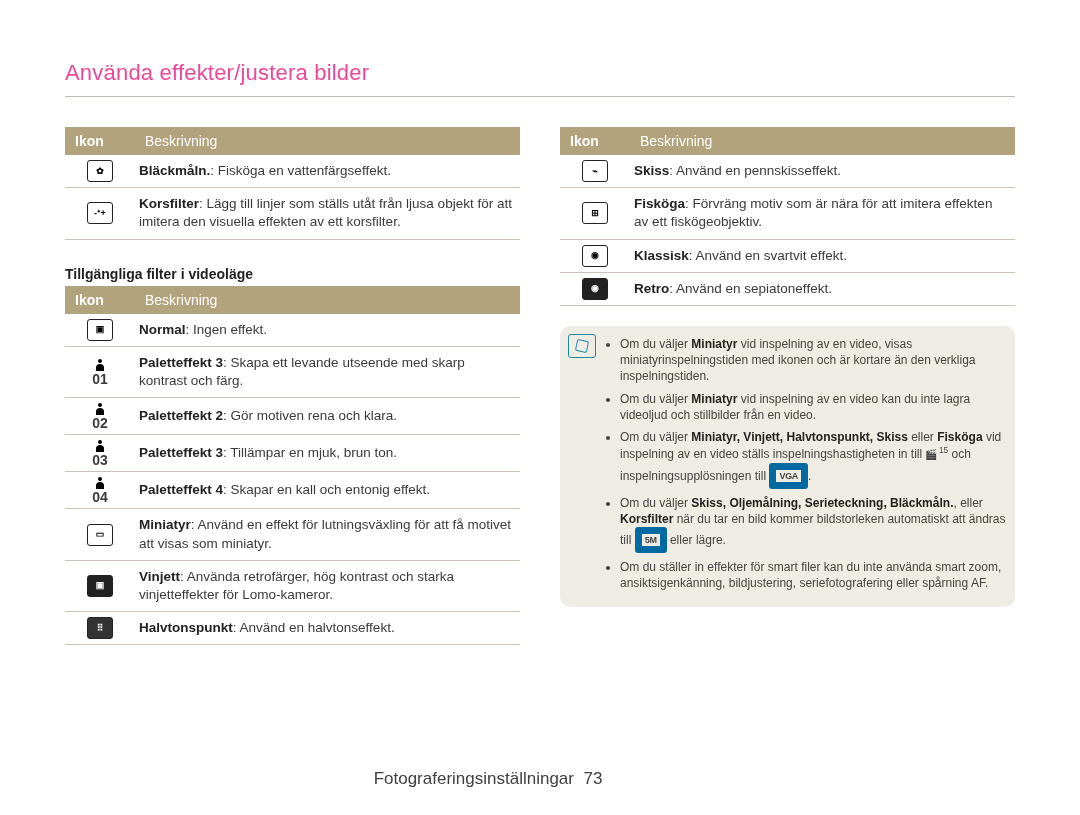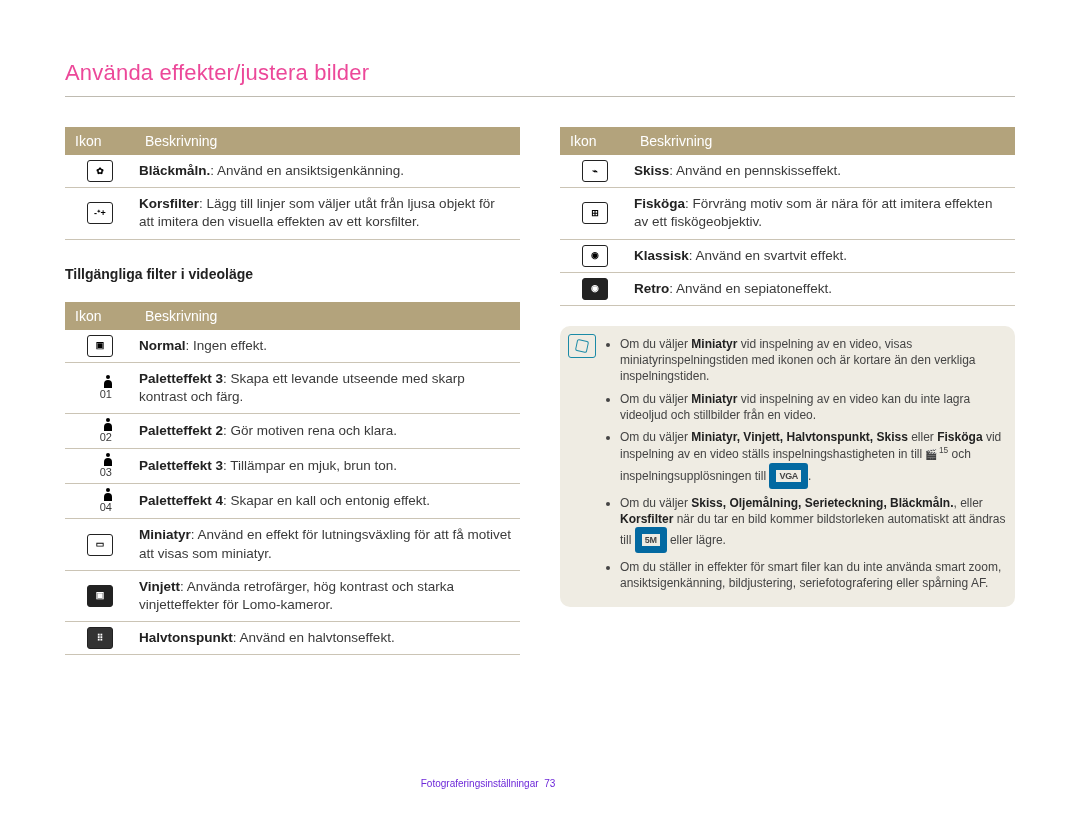--- a/index.html
+++ b/index.html
@@ -47,20 +47,21 @@
   table.desc th {
     background: #b3a37c;
     color: #ffffff;
     font-weight: 400;
     text-align: left;
     font-size: 14px;
     padding: 6px 10px;
   }
   table.desc th.icon-col {
     width: 50px;
+    font-weight: bold;
   }
   table.desc td {
     border-bottom: 1px solid #cbc4b5;
     padding: 7px 8px 7px 4px;
     vertical-align: middle;
     line-height: 1.35;
     font-size: 13.5px;
   }
   table.desc td.icon-cell {
     width: 50px;
@@ -85,27 +86,27 @@
     background: #222;
     color: #fff;
   }
   .mini-icon.filled {
     background: #333;
     color: #fff;
   }
   .person-icon {
     display: inline-flex;
     flex-direction: column;
-    align-items: flex-end;
+    align-items: center;
     justify-content: center;
     width: 24px;
     height: 22px;
-    font-size: 11px;
+    font-size: 14px;
     line-height: 1;
-    font-weight: normal;
+    font-weight: bold;
   }
   .person-body {
     width: 8px;
     height: 8px;
     border-radius: 50% 50% 0 0;
     background: #000;
     position: relative;
   }
   .person-body::before {
     content: "";
@@ -117,21 +118,21 @@
     background: #000;
     border-radius: 50%;
   }
   .person-label {
     margin-top: 1px;
   }
   .section-subtitle {
     font-weight: bold;
     font-size: 14px;
     margin-top: 26px;
-    margin-bottom: 20px;
+    margin-bottom: 4px;
     color: #222;
   }
   .note-box {
     background: #efece3;
     border-radius: 10px;
     padding: 10px 0 10px 46px;
     margin-top: 20px;
     position: relative;
     font-size: 12px;
     line-height: 1.35;
@@ -187,22 +188,22 @@
     content: "🎬";
     font-size: 10px;
     margin-right: 1px;
   }
   .footer {
     position: absolute;
     bottom: 26px;
     left: 0;
     width: 976px;
     text-align: center;
-    font-size: 10px;
-    color: #6d28d9;
+    font-size: 17px;
+    color: #404040;
   }
   b { font-weight: bold; color: #222; }
 </style>
 </head>
 <body>
 
 <div class="page">
   <div class="page-title">Använda effekter/justera bilder</div>
   <div class="title-divider"></div>
 
@@ -211,25 +212,25 @@
     <div class="col">
 
       <table class="desc">
         <tbody>
             <tr>
           <th class="icon-col">Ikon</th>
           <th>Beskrivning</th>
         </tr>
         <tr>
           <td class="icon-cell"><span class="mini-icon">✿</span></td>
-          <td><b>Bläckmåln.</b><span>: Använd en ansiktsigenkänning.</span></td>
+          <td><b>Bläckmåln.</b><span>: Fisköga en vattenfärgseffekt.</span></td>
         </tr>
         <tr>
           <td class="icon-cell"><span class="mini-icon">-ᐩ+</span></td>
-          <td><b>Korsfilter</b><span>: Lägg till linjer som väljer utåt från ljusa objekt för att imitera den visuella effekten av ett korsfilter.</span></td>
+          <td><b>Korsfilter</b><span>: Lägg till linjer som ställs utåt från ljusa objekt för att imitera den visuella effekten av ett korsfilter.</span></td>
         </tr>
       </tbody>
         </table>
 
       <div class="section-subtitle">Tillgängliga filter i videoläge</div>
 
       <table class="desc">
         <tbody>
             <tr>
           <th class="icon-col">Ikon</th>

